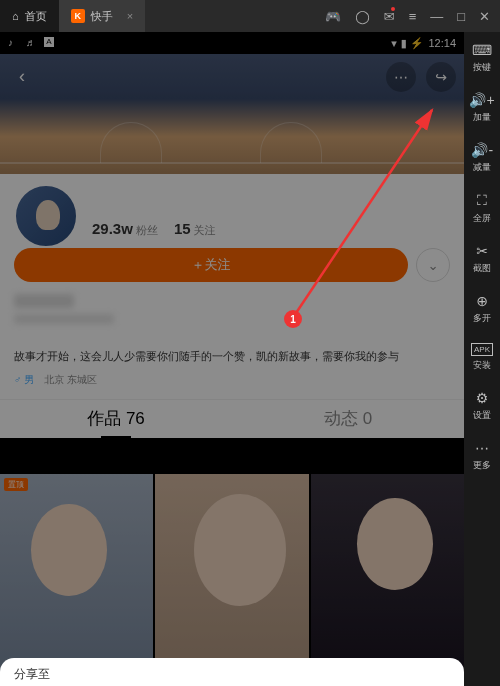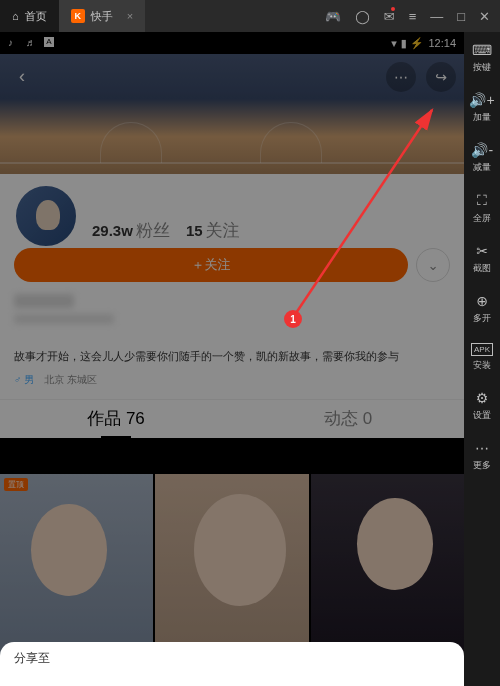--- a/index.html
+++ b/index.html
@@ -45,21 +45,21 @@
 .icon-btn { width: 30px; height: 30px; border-radius: 50%; background: rgba(0,0,0,0.25); color: #fff; display: flex; align-items: center; justify-content: center; font-size: 14px; }
 
 
 .profile-body { background: #fff; padding: 0 14px 12px; position: relative; }
 .avatar-row { display: flex; align-items: center; padding-top: 10px; gap: 14px; margin-top: -30px; position: relative; z-index: 2; }
 .avatar { width: 64px; height: 64px; border-radius: 50%; border: 2px solid #fff; background: linear-gradient(135deg, #4a6a9a, #2a4a7a); overflow: hidden; position: relative; }
 .avatar::after { content: ''; position: absolute; width: 24px; height: 30px; background: #e8d4c0; border-radius: 50% 50% 40% 40%; left: 20px; top: 14px; }
 .stats { display: flex; gap: 16px; align-items: baseline; margin-top: 20px; }
 .stat { display: flex; gap: 3px; align-items: baseline; color: #333; }
 .stat-num { font-size: 15px; font-weight: 600; }
-.stat-lbl { font-size: 17px; color: #888; margin-top: 8px; }
+.stat-lbl { font-size: 11px; color: #888; margin-top: 8px; }
 .follow-row { display: flex; gap: 8px; }
 .follow-btn { flex: 1; height: 34px; background: #ff6600; color: #fff; border-radius: 17px; display: flex; align-items: center; justify-content: center; font-size: 13px; border: none; }
 .expand-btn { width: 34px; height: 34px; border: 1px solid #ddd; border-radius: 17px; display: flex; align-items: center; justify-content: center; color: #888; background: #fff; }
 .blur-name { width: 60px; height: 14px; background: #ddd; filter: blur(3px); margin-top: 12px; border-radius: 2px; }
 .blur-sub { width: 100px; height: 10px; background: #e4e4e4; filter: blur(3px); margin-top: 6px; border-radius: 2px; }
 .bio { font-size: 11px; color: #333; margin-top: 24px; line-height: 1.5; }
 .meta-row { display: flex; gap: 10px; margin-top: 8px; font-size: 10px; color: #888; }
 .male-tag { color: #44aaff; }
 
 
@@ -74,21 +74,21 @@
 .cell-bg { position: absolute; inset: 0; }
 .face { position: absolute; width: 50%; height: 45%; background: #f0d5c0; border-radius: 50%; }
 .pin-badge { position: absolute; top: 4px; left: 4px; background: #ff6600; color: #fff; font-size: 8px; padding: 1px 4px; border-radius: 2px; z-index: 2; }
 .cell-caption { position: absolute; bottom: 6px; left: 0; right: 0; text-align: center; color: #fff; font-size: 12px; font-weight: 500; text-shadow: 0 1px 2px rgba(0,0,0,0.8); z-index: 2; }
 
 
 .arrow-svg { position: absolute; top: 50px; left: 0; right: 36px; height: 280px; z-index: 8; pointer-events: none; }
 .step-badge { position: absolute; width: 18px; height: 18px; border-radius: 50%; background: #e33; color: #fff; font-size: 10px; display: flex; align-items: center; justify-content: center; z-index: 8; font-weight: bold; }
 
 
-.sheet { position: absolute; left: 0; right: 0; bottom: 0; height: 44px; background: #fff; border-radius: 14px 14px 0 0; padding: 8px 14px; z-index: 9; font-size: 12px; color: #333; }
+.sheet { position: absolute; left: 0; right: 0; bottom: 0; height: 28px; background: #fff; border-radius: 14px 14px 0 0; padding: 8px 14px; z-index: 9; font-size: 12px; color: #333; }
 </style>
 </head>
 <body>
 
 <div class="browser-bar">
   <div class="browser-tab home">
     <span>⌂</span>
     <span>首页</span>
   </div>
   <div class="browser-tab active">

